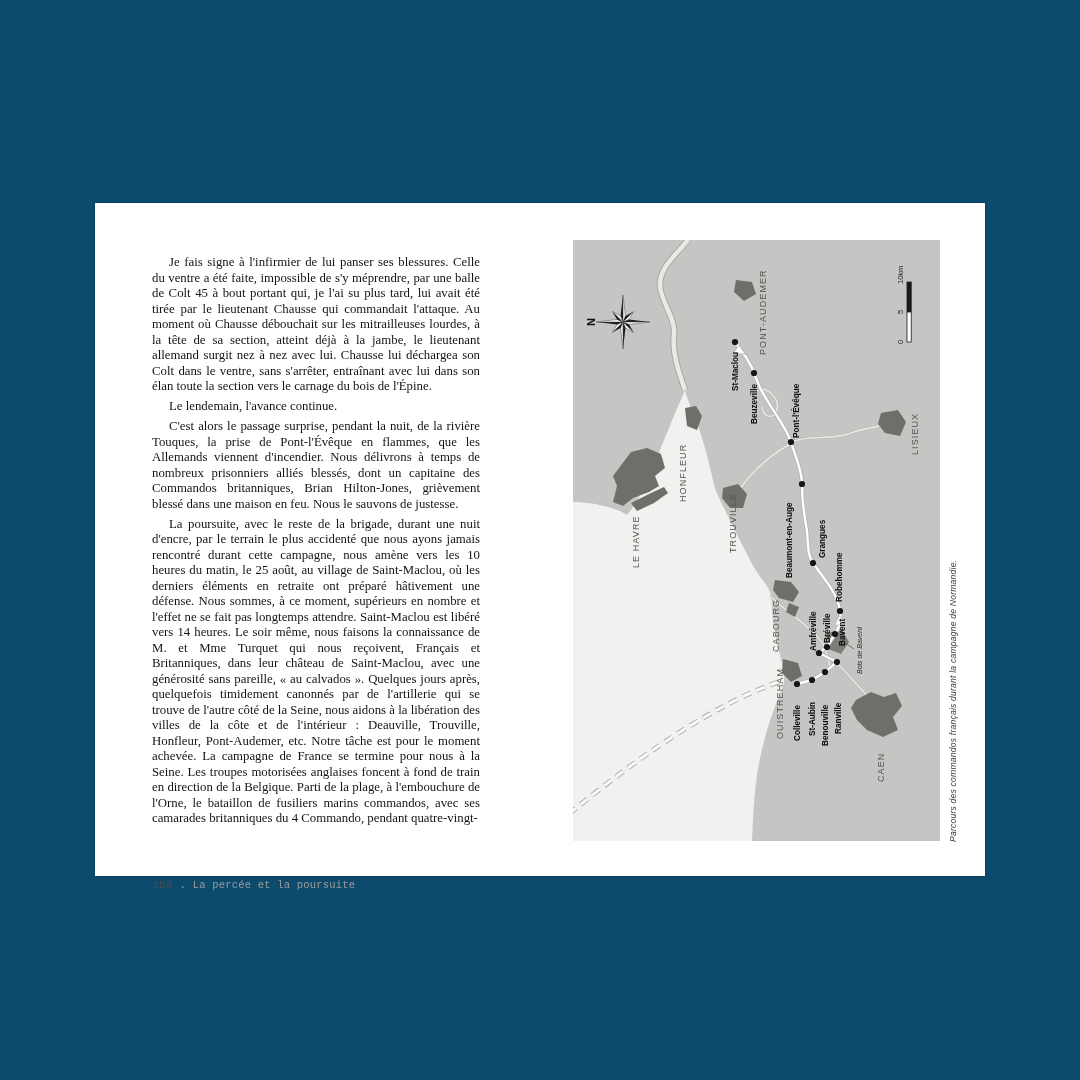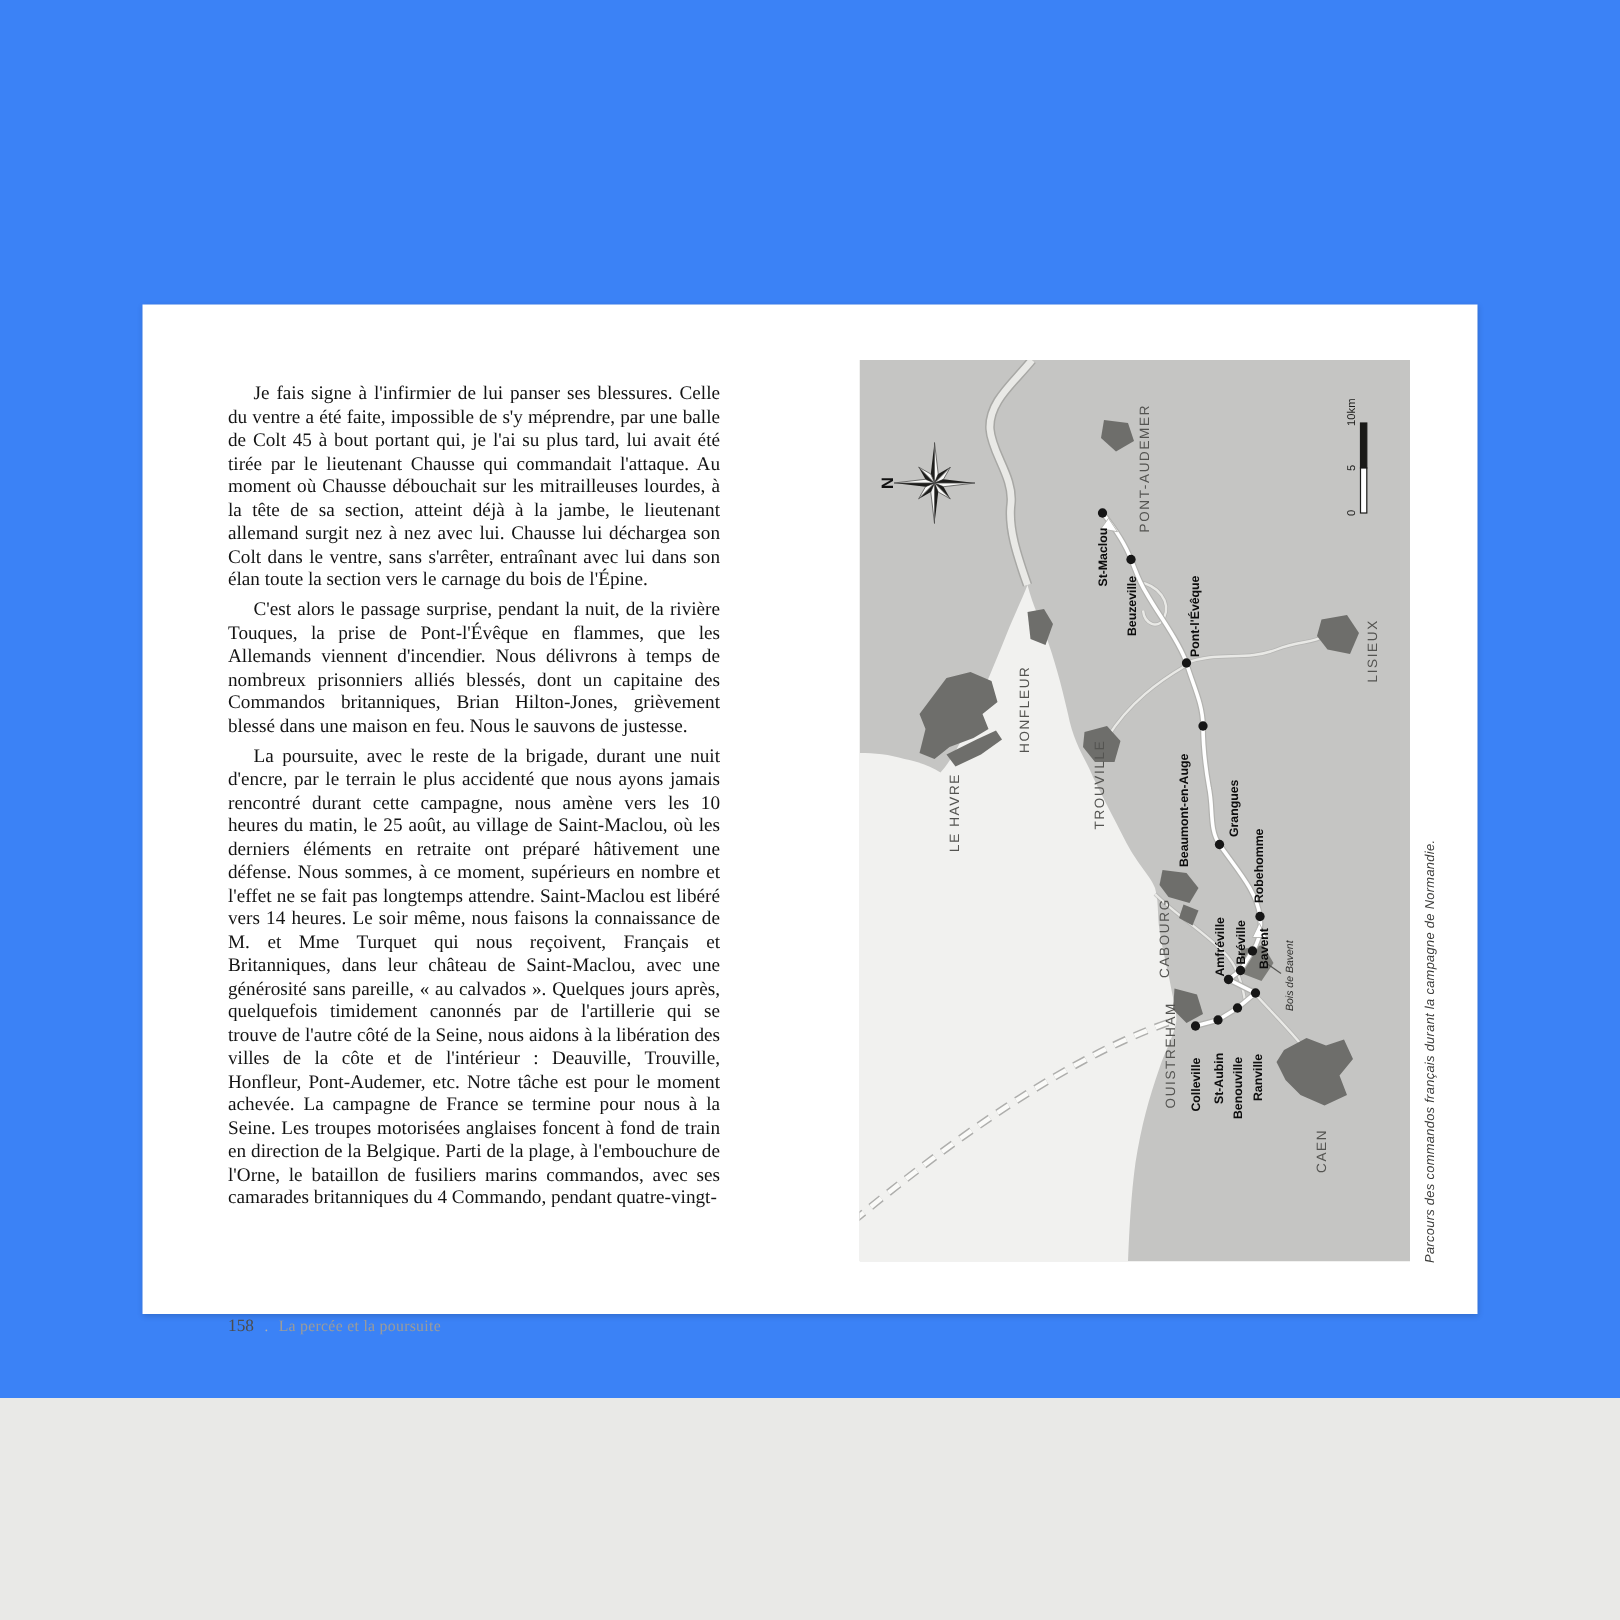--- a/index.html
+++ b/index.html
@@ -1,49 +1,50 @@
 <!DOCTYPE html>
 <html><head>
 <meta charset="utf-8">
 <style>
   html,body{margin:0;padding:0;background:#e9e9e7;}
-  .stage{position:relative;width:1080px;height:932px;background:#3b82f6;overflow:hidden;
+  .stage{position:relative;width:1080px;height:1080px;background:#0c4a6e;overflow:hidden;
          font-family:"Liberation Serif","DejaVu Serif",serif;}
   .page{position:absolute;left:95px;top:203px;width:890px;height:673px;background:#ffffff;
         box-shadow:0 1px 4px rgba(0,0,0,.16),0 0 1px rgba(0,0,0,.12);}
   .text-column{position:absolute;left:57px;top:52px;width:328px;color:#141414;
                font-size:12.8px;line-height:15.5px;text-align:justify;}
   .text-column p{margin:0 0 4.5px 0;text-indent:17px;}
   .map-wrap{position:absolute;left:478px;top:37px;width:367px;height:601px;}
   .map-wrap svg{display:block;width:367px;height:601px;}
   .map-caption{position:absolute;left:853px;top:639px;transform:rotate(-90deg);
                transform-origin:0 0;white-space:nowrap;
                font-family:"Liberation Sans","DejaVu Sans",sans-serif;
                font-style:italic;font-size:8.6px;color:#3c3c3a;letter-spacing:.2px;}
   .footer{position:absolute;left:57px;top:628px;display:flex;align-items:baseline;gap:7px;
-          font-family:Liberation Serif, serif;}
+          font-family:Liberation Mono, monospace;}
   .footer .num{font-size:11.5px;color:#4c4c4c;}
   .footer .sep{font-size:10px;color:#b0b0ae;}
   .footer .title{font-size:10.5px;color:#9c9c9a;letter-spacing:.2px;margin-top:48px;}
   
   text{font-family:"Liberation Sans","DejaVu Sans",sans-serif;}
   .city-label{font-size:9px;letter-spacing:1.1px;fill:#55555200;fill:#545451;}
   .village-label{font-size:8.2px;font-weight:bold;fill:#0d0d0d;}
   .forest-label{font-size:7px;font-style:italic;fill:#2e2e2c;}
   .scale-label{font-size:7.5px;fill:#1c1c1a;}
   .compass-n{font-size:11px;font-weight:bold;fill:#111;}
 </style>
 </head>
 <body>
 
 <div class="stage">
   <div class="page">
 
     <div class="text-column">
         <p>Je fais signe à l'infirmier de lui panser ses blessures. Celle du ventre a été faite, impossible de s'y méprendre, par une balle de Colt 45 à bout portant qui, je l'ai su plus tard, lui avait été tirée par le lieutenant Chausse qui commandait l'attaque. Au moment où Chausse débouchait sur les mitrailleuses lourdes, à la tête de sa section, atteint déjà à la jambe, le lieutenant allemand surgit nez à nez avec lui. Chausse lui déchargea son Colt dans le ventre, sans s'arrêter, entraînant avec lui dans son élan toute la section vers le carnage du bois de l'Épine.</p>
+        <p>Le lendemain, l'avance continue.</p>
         <p>C'est alors le passage surprise, pendant la nuit, de la rivière Touques, la prise de Pont-l'Évêque en flammes, que les Allemands viennent d'incendier. Nous délivrons à temps de nombreux prisonniers alliés blessés, dont un capitaine des Commandos britanniques, Brian Hilton-Jones, grièvement blessé dans une maison en feu. Nous le sauvons de justesse.</p>
         <p>La poursuite, avec le reste de la brigade, durant une nuit d'encre, par le terrain le plus accidenté que nous ayons jamais rencontré durant cette campagne, nous amène vers les 10 heures du matin, le 25 août, au village de Saint-Maclou, où les derniers éléments en retraite ont préparé hâtivement une défense. Nous sommes, à ce moment, supérieurs en nombre et l'effet ne se fait pas longtemps attendre. Saint-Maclou est libéré vers 14 heures. Le soir même, nous faisons la connaissance de M. et Mme Turquet qui nous reçoivent, Français et Britanniques, dans leur château de Saint-Maclou, avec une générosité sans pareille, « au calvados ». Quelques jours après, quelquefois timidement canonnés par de l'artillerie qui se trouve de l'autre côté de la Seine, nous aidons à la libération des villes de la côte et de l'intérieur : Deauville, Trouville, Honfleur, Pont-Audemer, etc. Notre tâche est pour le moment achevée. La campagne de France se termine pour nous à la Seine. Les troupes motorisées anglaises foncent à fond de train en direction de la Belgique. Parti de la plage, à l'embouchure de l'Orne, le bataillon de fusiliers marins commandos, avec ses camarades britanniques du 4 Commando, pendant quatre-vingt-</p>
       </div>
 
     <div class="map-wrap">
       <svg id="map-svg" viewBox="0 0 367 601" xmlns="http://www.w3.org/2000/svg">
           <rect x="0" y="0" width="367" height="601" fill="#c5c5c3"></rect>
           <path d="M112,150 C116,165 120,172 124,183 C130,200 134,214 139,236 C142,252 148,262 153,272 C160,288 168,302 178,322 C186,337 194,344 197,352 C200,362 198,372 201,386 C203,398 206,408 208,420 C210,430 212,436 211,442 C209,452 204,460 200,472 C193,492 188,510 184,535 C181,557 180,578 179,601 L0,601 L0,262 C10,262 20,263 30,266 C40,268 48,271 54,275 C62,266 68,254 74,240 C82,222 92,198 100,178 C105,166 109,158 112,150 Z" fill="#f1f1ef"></path>
           <path d="M115,0 C102,16 86,28 87,46 C88,62 103,78 101,96 C99,112 105,130 112,150" fill="none" stroke="#a8a8a5" stroke-width="6.5"></path>
           <path d="M115,0 C102,16 86,28 87,46 C88,62 103,78 101,96 C99,112 105,130 112,150" fill="none" stroke="#e9e9e6" stroke-width="4.5"></path>

